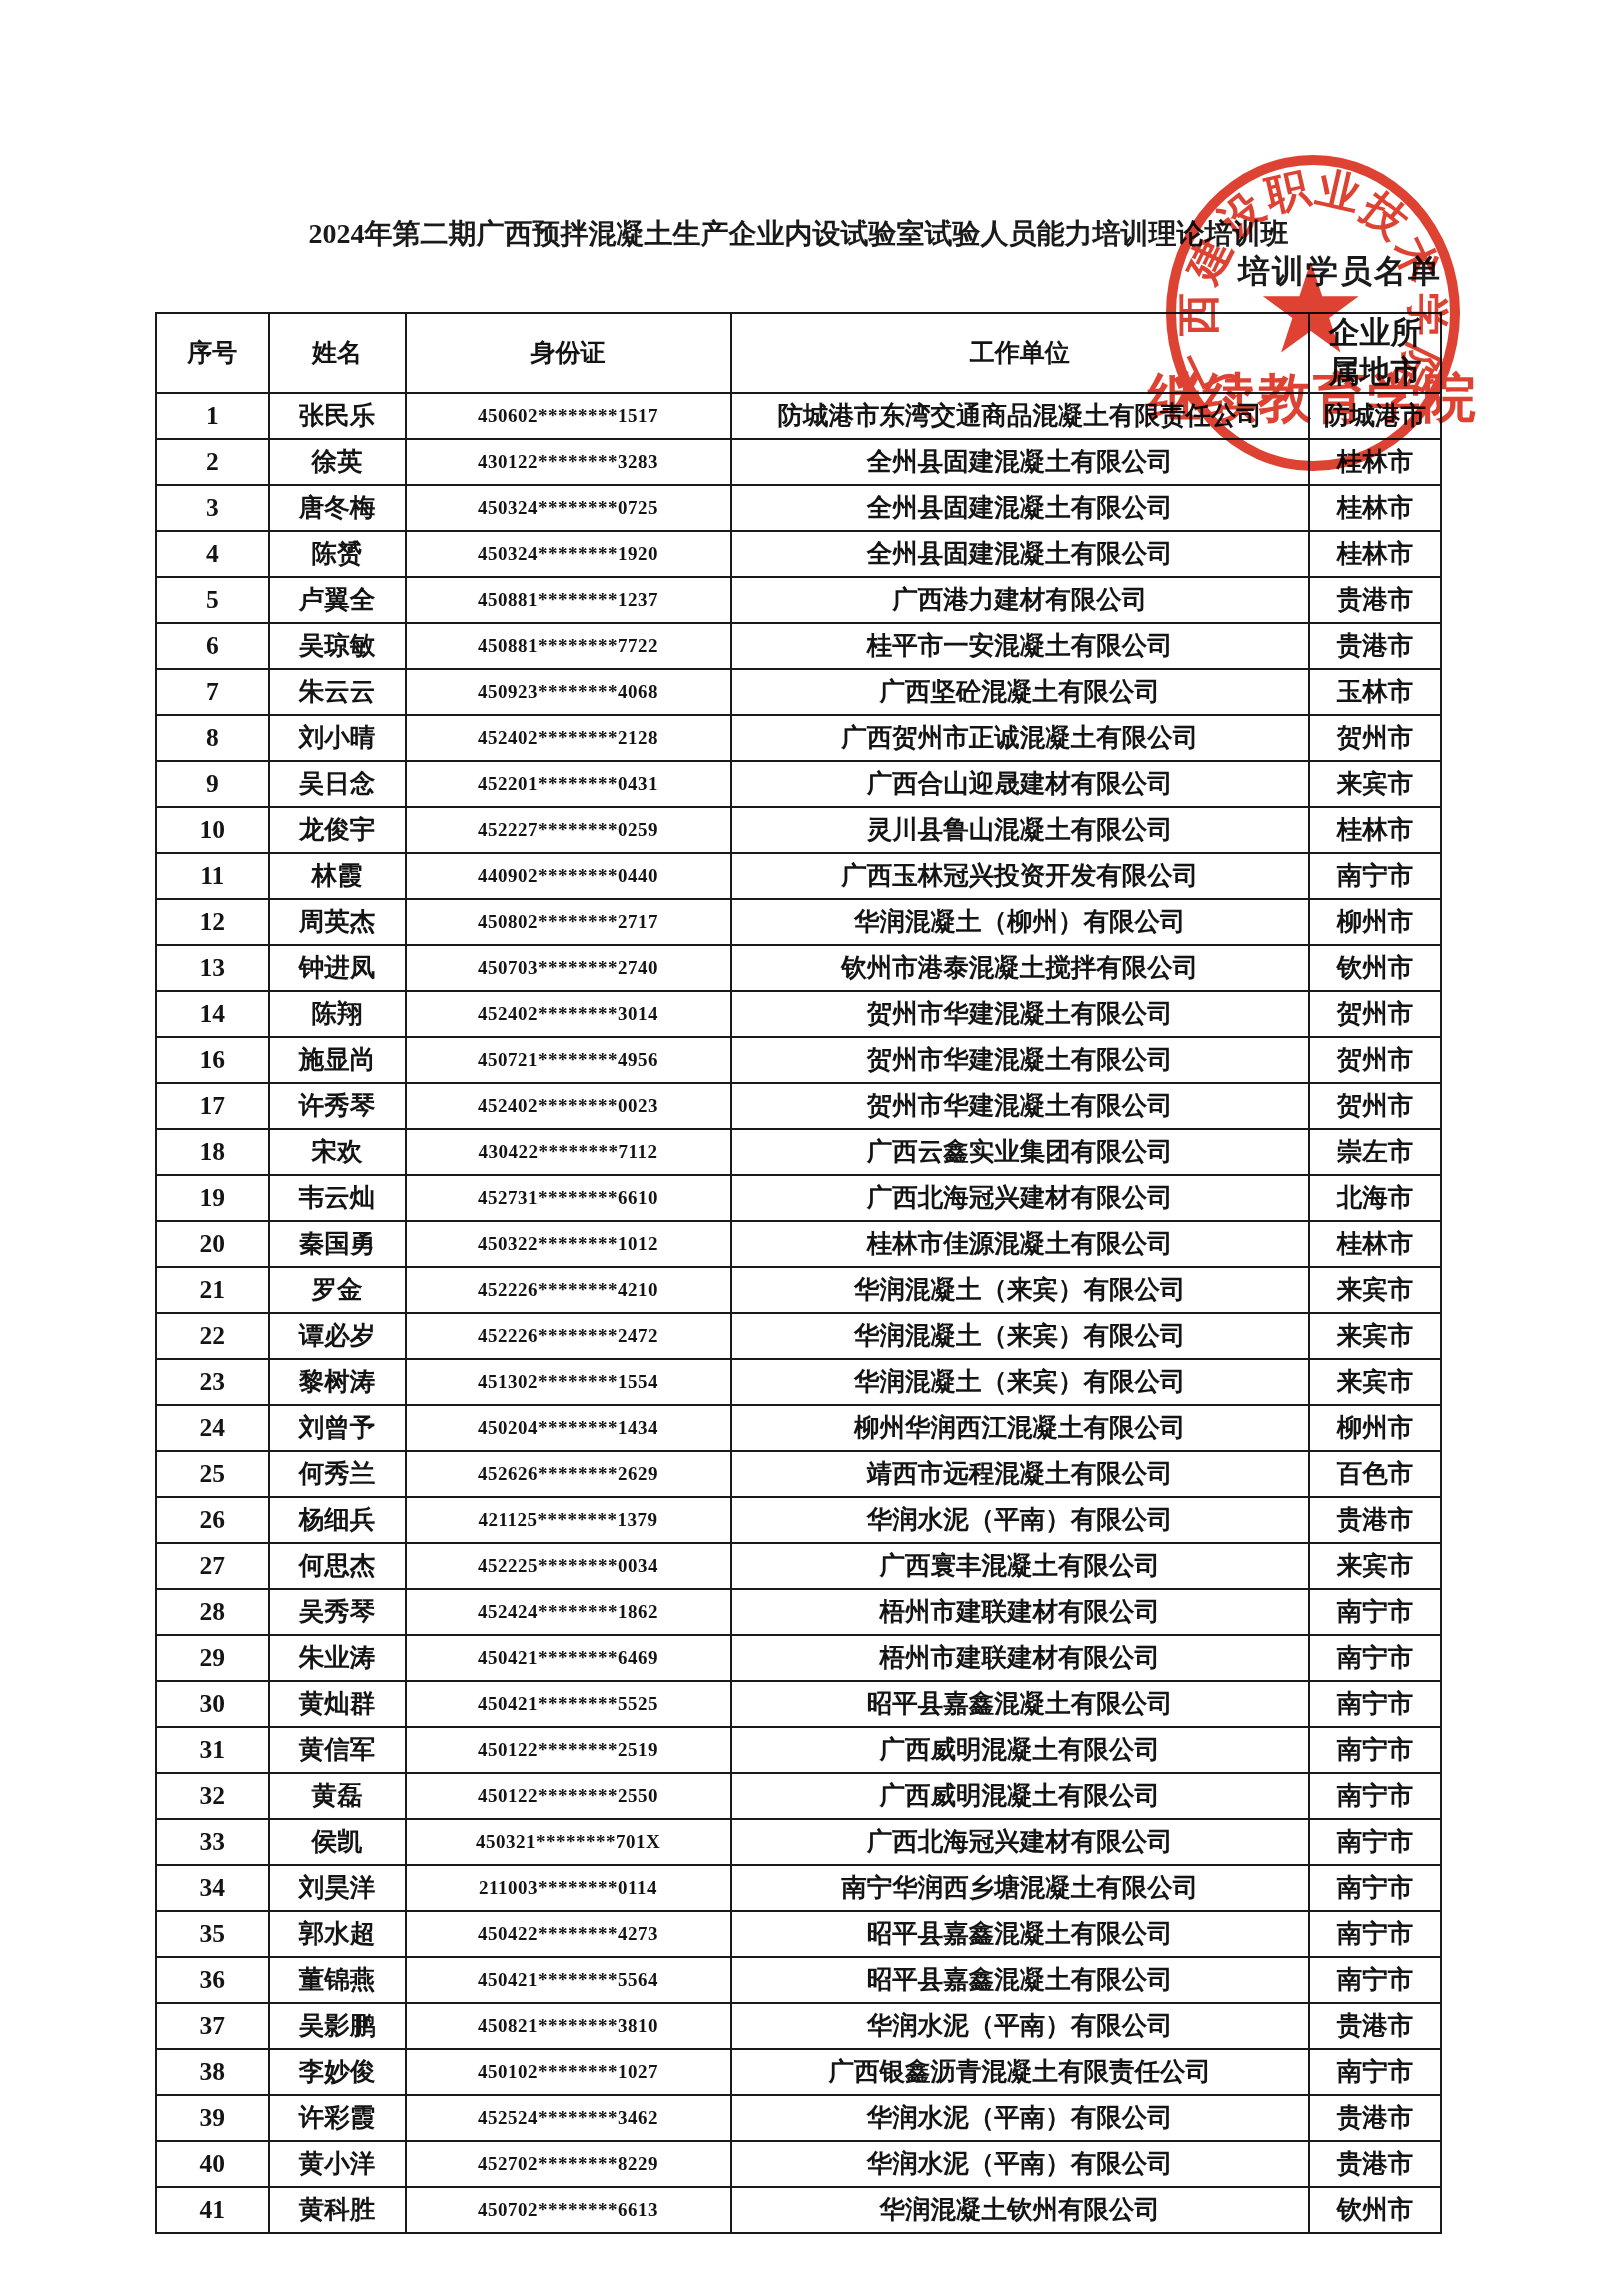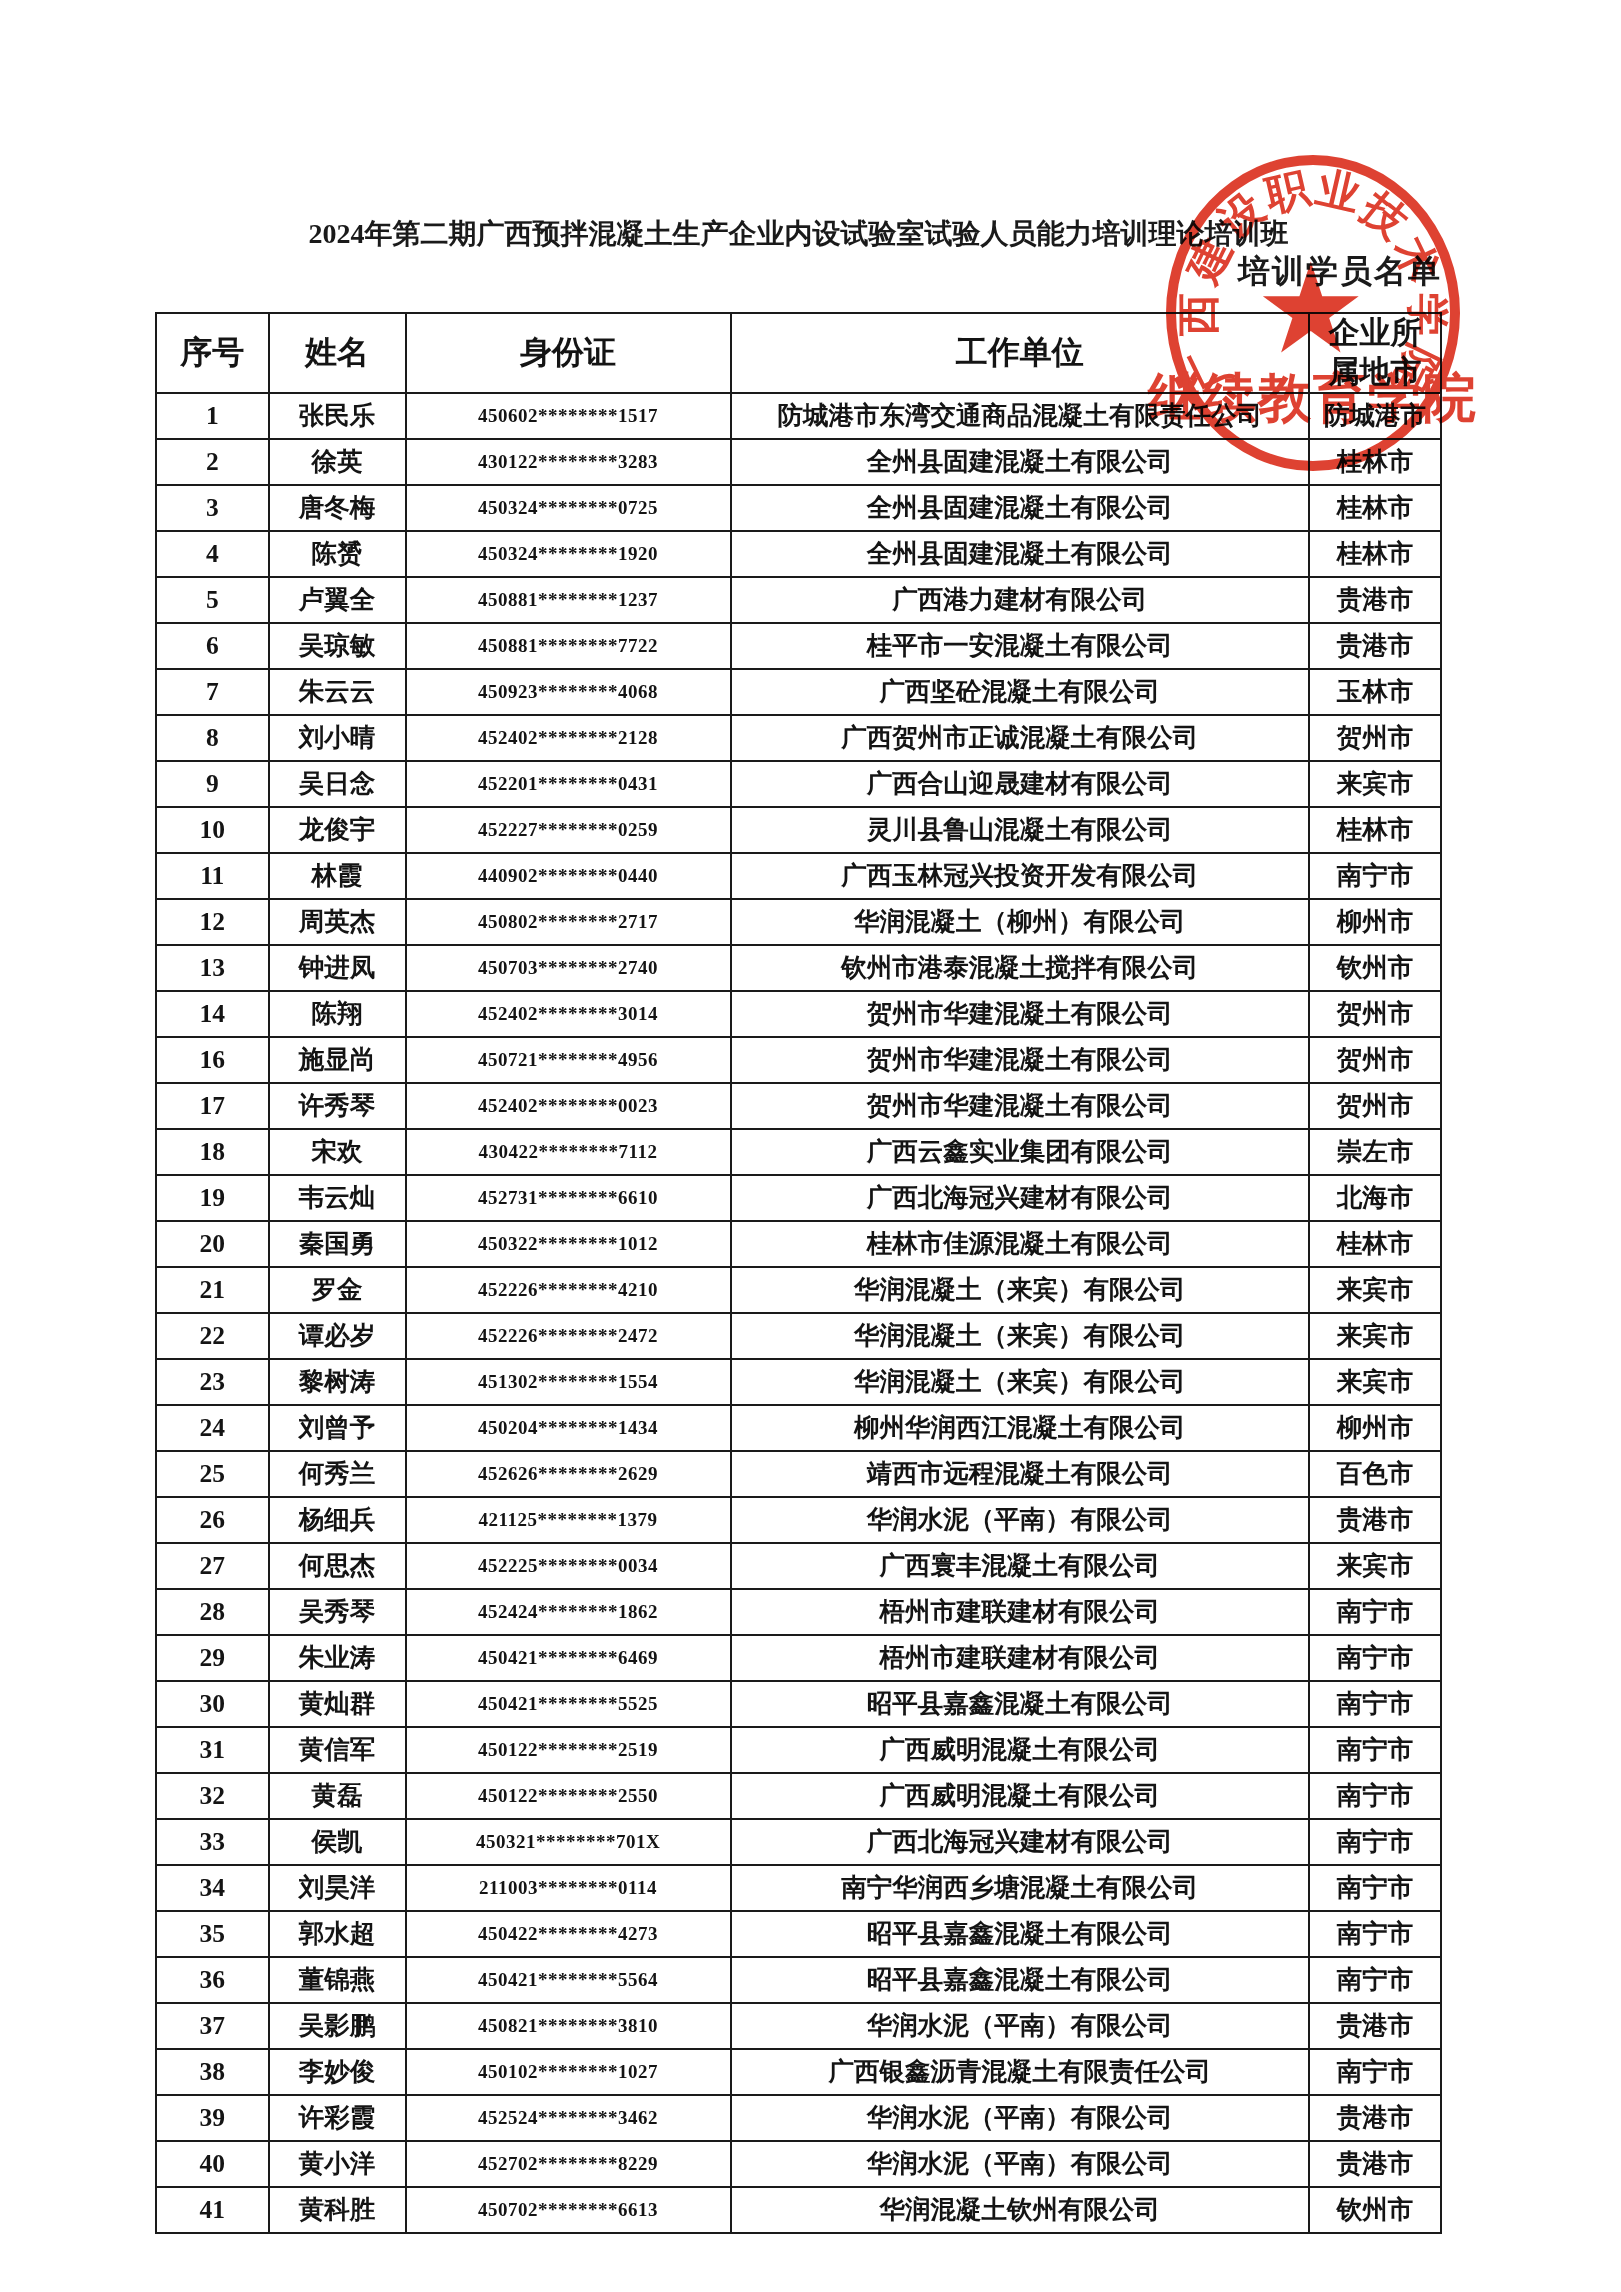--- a/index.html
+++ b/index.html
@@ -21,21 +21,21 @@
   .table-wrap{position:absolute;left:155px;top:312px;width:1287px;}
   table{
     width:100%;border-collapse:collapse;table-layout:fixed;
     font-weight:bold;color:#141414;
   }
   th,td{
     border:2.5px solid #1a1a1a;
     text-align:center;vertical-align:middle;
     overflow:hidden;
   }
-  thead th{height:74px;font-size:32px;padding:0 5.9px;}
+  thead th{height:74px;font-size:25px;padding:0 5.9px;}
   th.city-head{font-size:31px;line-height:1.25;padding:0 13.7px;white-space:normal;}
   tbody td{height:44px;font-size:25.5px;padding:0 3.9px;white-space:nowrap;}
   td.cell-id{font-size:19px;letter-spacing:0.5px;}
   td.cell-no{font-size:25.5px;}
   
   .seal{
     position:absolute;left:1166px;top:155px;width:294px;height:316px;
     mix-blend-mode:multiply;opacity:0.93;pointer-events:none;
   }
   .seal-ring{

